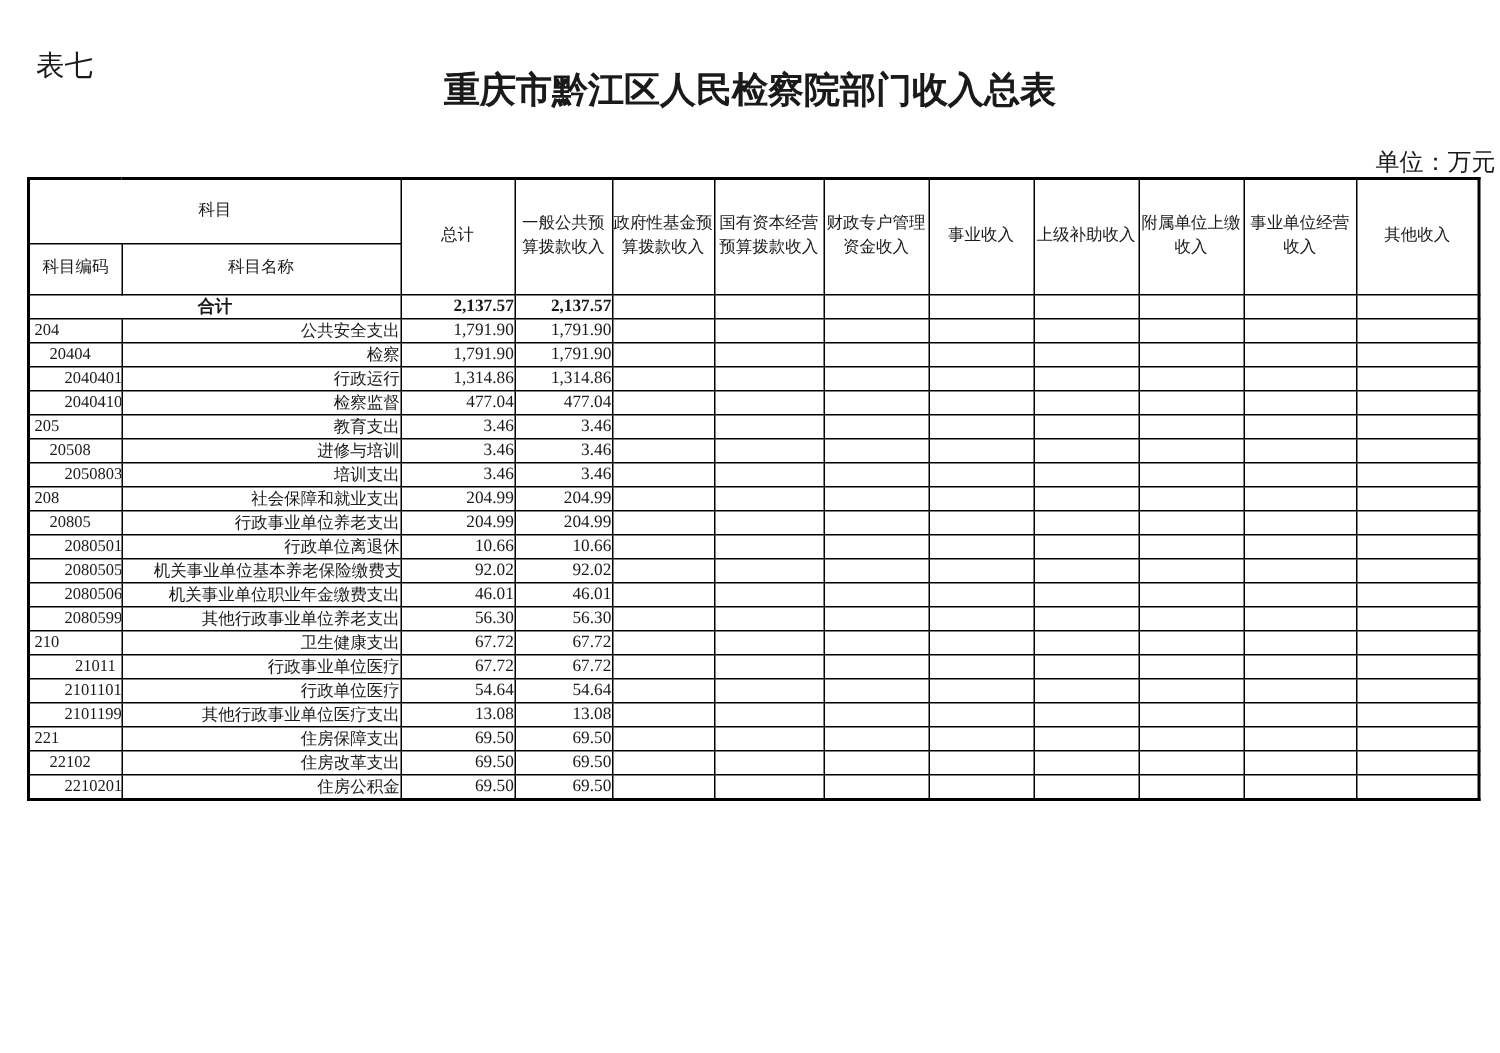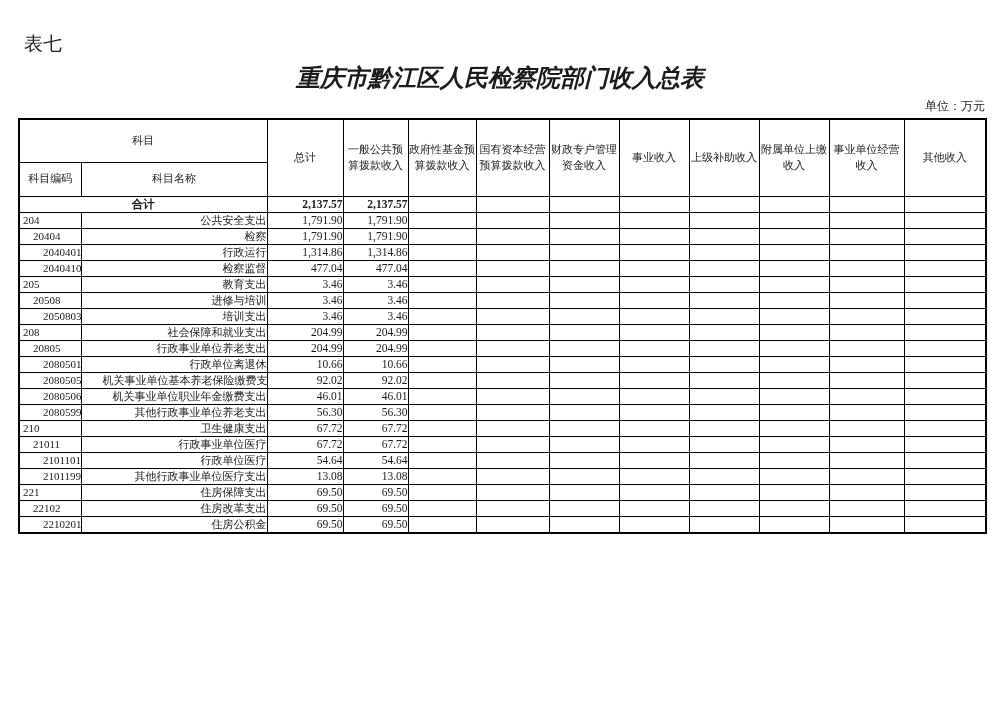--- a/index.html
+++ b/index.html
@@ -18,32 +18,31 @@
   }
   .table-label {
     position: absolute;
     left: 24px;
     top: 31px;
     font-size: 19px;
   }
   .page-title {
     position: absolute;
     left: 0;
-    top: 62px;
+    top: 44px;
     width: 100%;
     text-align: center;
     font-size: 24px;
     font-weight: bold;
-    font-style: italic;
   }
   .unit-note {
     position: absolute;
     top: 98px;
-    right: 15px;
-    font-size: 12px;
+    right: 3px;
+    font-size: 16px;
   }
   table.income-table {
     position: absolute;
     left: 18px;
     top: 118px;
     width: 967px;
     border-collapse: collapse;
     table-layout: fixed;
     border: 2px solid #000;
   }
@@ -339,21 +338,21 @@
           <td class="value-cell"></td>
           <td class="value-cell"></td>
           <td class="value-cell"></td>
           <td class="value-cell"></td>
           <td class="value-cell"></td>
           <td class="value-cell"></td>
           <td class="value-cell"></td>
           <td class="value-cell"></td>
         </tr>
         <tr>
-          <td class="code-cell" style="padding-left: 13px;">21011</td>
+          <td class="code-cell" style="padding-left: 30px;">21011</td>
           <td class="name-cell" style="padding-left: 12px;">行政事业单位医疗</td>
           <td class="value-cell">67.72</td>
           <td class="value-cell">67.72</td>
           <td class="value-cell"></td>
           <td class="value-cell"></td>
           <td class="value-cell"></td>
           <td class="value-cell"></td>
           <td class="value-cell"></td>
           <td class="value-cell"></td>
           <td class="value-cell"></td>

